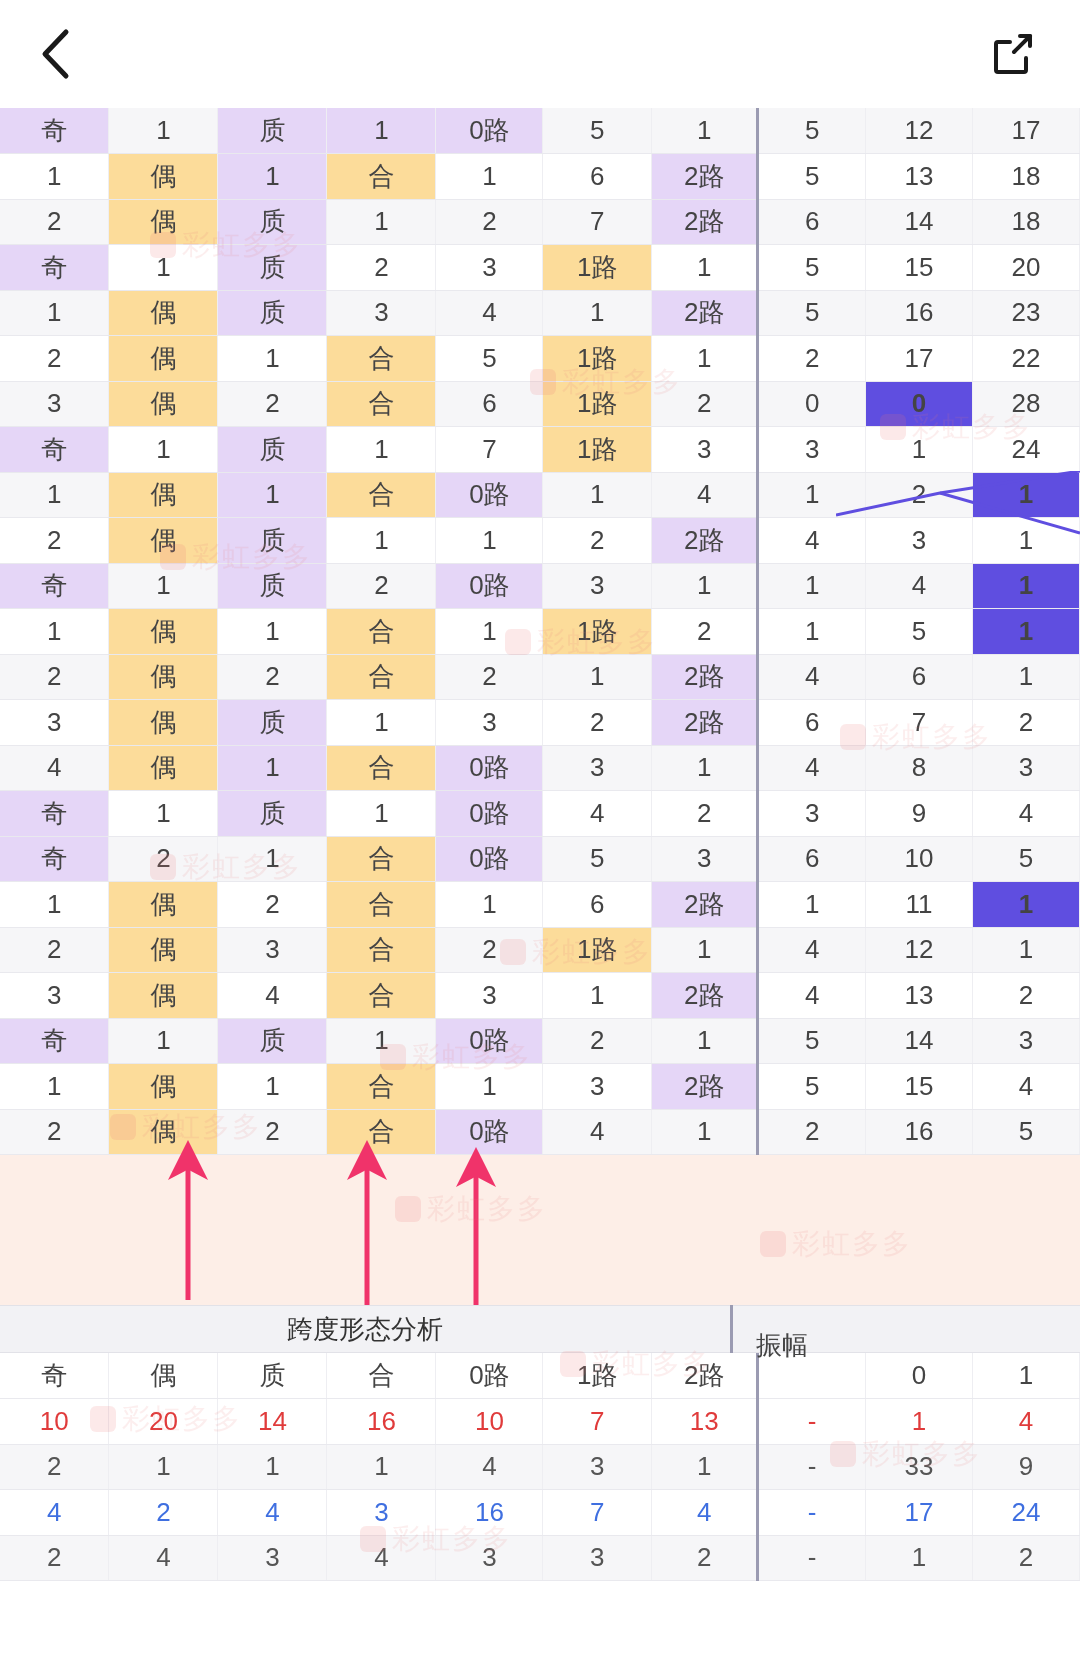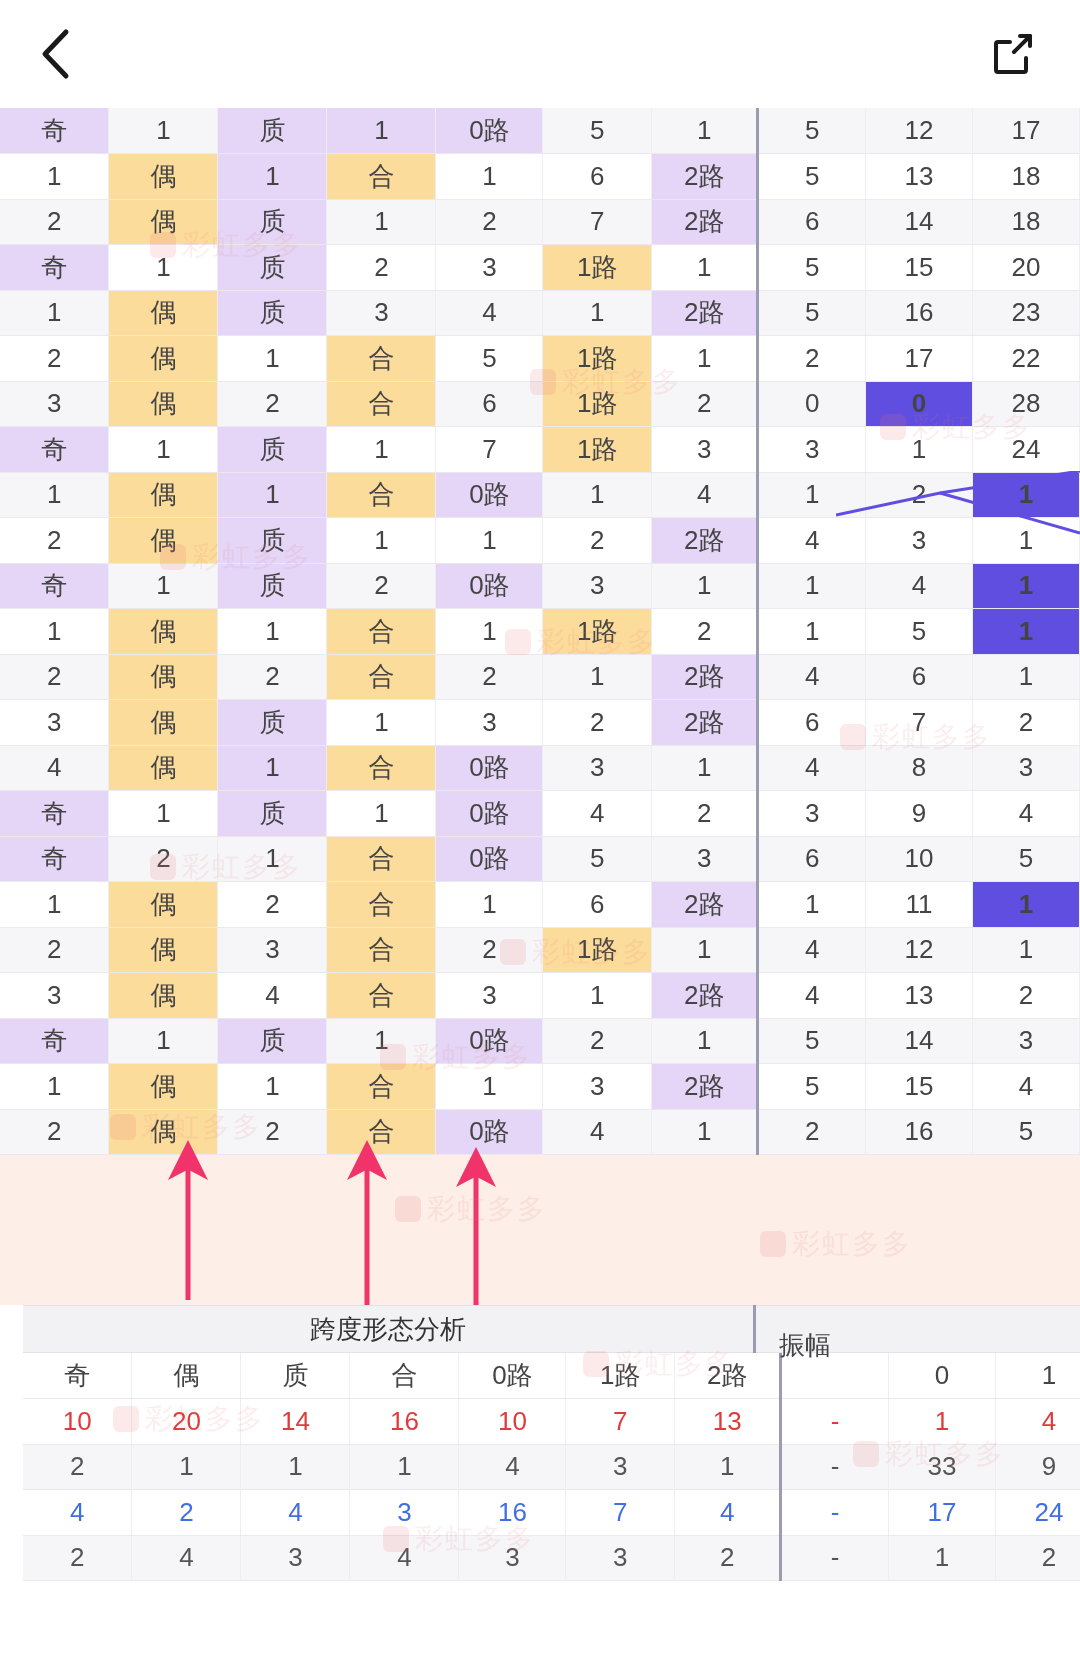--- a/index.html
+++ b/index.html
@@ -464,21 +464,21 @@
         </marker>
       </defs>
       <line x1="188" y1="175" x2="188" y2="35" stroke="#f0336a" stroke-width="5" marker-end="url(#ah)"></line>
       <line x1="367" y1="180" x2="367" y2="35" stroke="#f0336a" stroke-width="5" marker-end="url(#ah)"></line>
       <line x1="476" y1="185" x2="476" y2="42" stroke="#f0336a" stroke-width="5" marker-end="url(#ah)"></line>
     </svg>
     <div class="wm" style="left:395px; top:35px;"><span class="sq"></span><span>彩虹多多</span></div>
     <div class="wm" style="left:760px; top:70px;"><span class="sq"></span><span>彩虹多多</span></div>
   </div>
 
-  <div style="position:relative;margin-left:23px;">
+  <div style="position:relative;">
     <div class="analysis-title-row">
       <div class="analysis-title">跨度形态分析</div>
       <div class="analysis-sep"></div>
     </div>
 
     <table class="analysis">
       <colgroup>
         <col class="c0">
           <col class="c1">
           <col class="c2">

